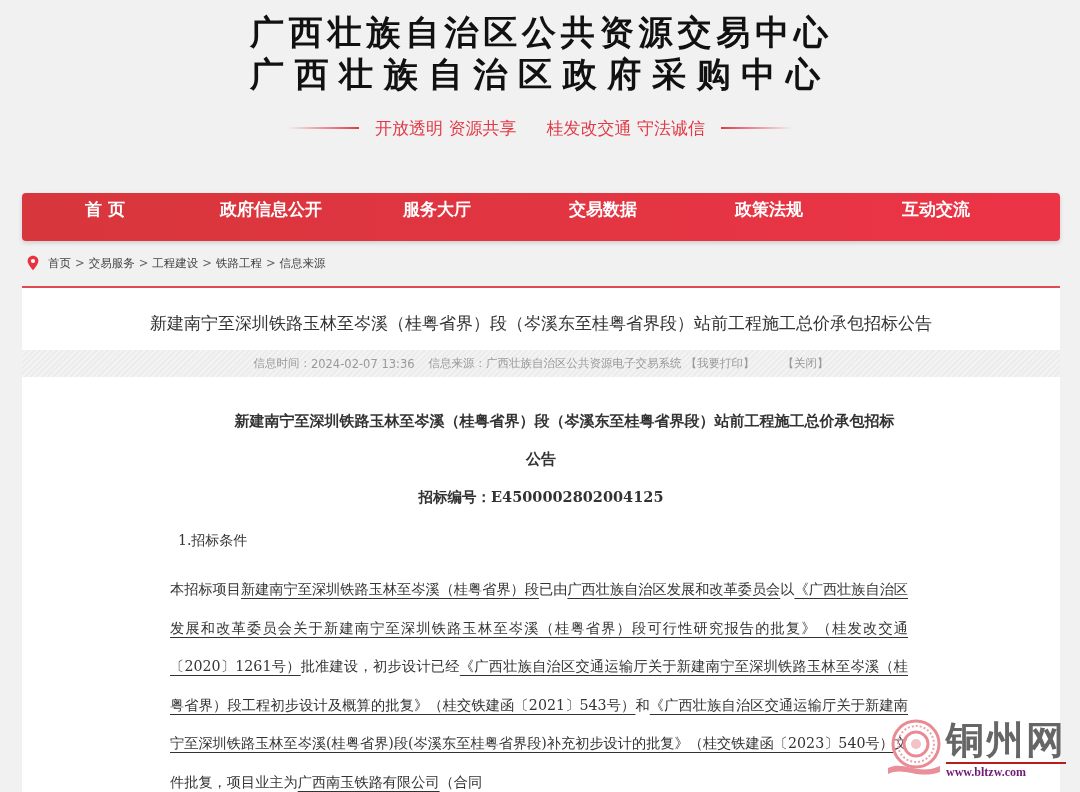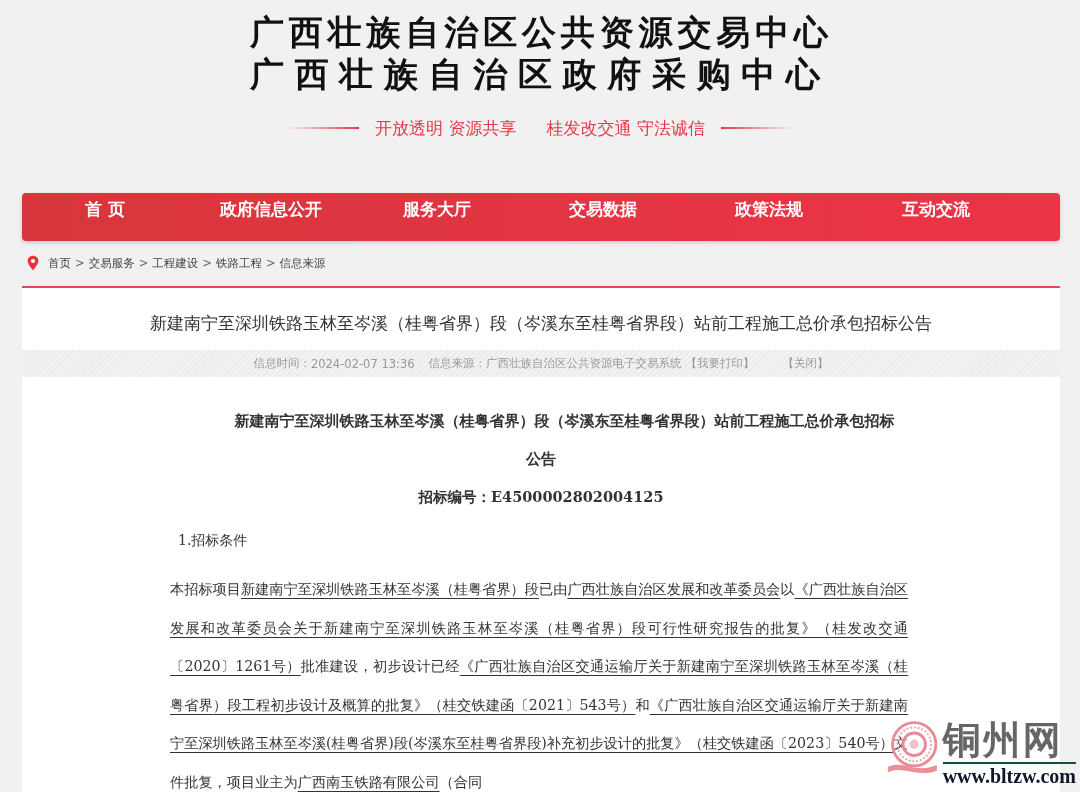--- a/index.html
+++ b/index.html
@@ -89,21 +89,21 @@
   .u { text-decoration: underline; text-underline-offset: 4px; }
 
   
   .watermark {
     position: absolute; left: 886px; top: 718px; width: 190px; height: 74px;
     display: flex; align-items: flex-start;
   }
   .wm-logo { width: 56px; height: 62px; }
   .wm-text { margin-left: 4px; display: flex; flex-direction: column; }
   .wm-name { font-family: "DejaVu Serif", "Liberation Serif", serif; font-weight: bold; color: #666; font-size: 38px; letter-spacing: 2px; line-height: 44px; }
-  .wm-url { font-family: "Liberation Serif", "DejaVu Serif", serif; font-weight: bold; color: #0f172a; font-size: 20px; border-top: 2px solid #14532d; padding-top: 1px; }
+  .wm-url { font-family: "Liberation Serif", "DejaVu Serif", serif; font-weight: bold; color: #701a75; font-size: 12px; border-top: 2px solid #b91c1c; padding-top: 1px; }
 </style>
 </head>
 <body>
 
 <div class="site-header">
   <div class="site-title l1">广西壮族自治区公共资源交易中心</div>
   <div class="site-title l2">广西壮族自治区政府采购中心</div>
   <div class="slogan-row">
     <div class="slogan-line-left"></div>
     <span class="slogan">开放透明 资源共享</span>

